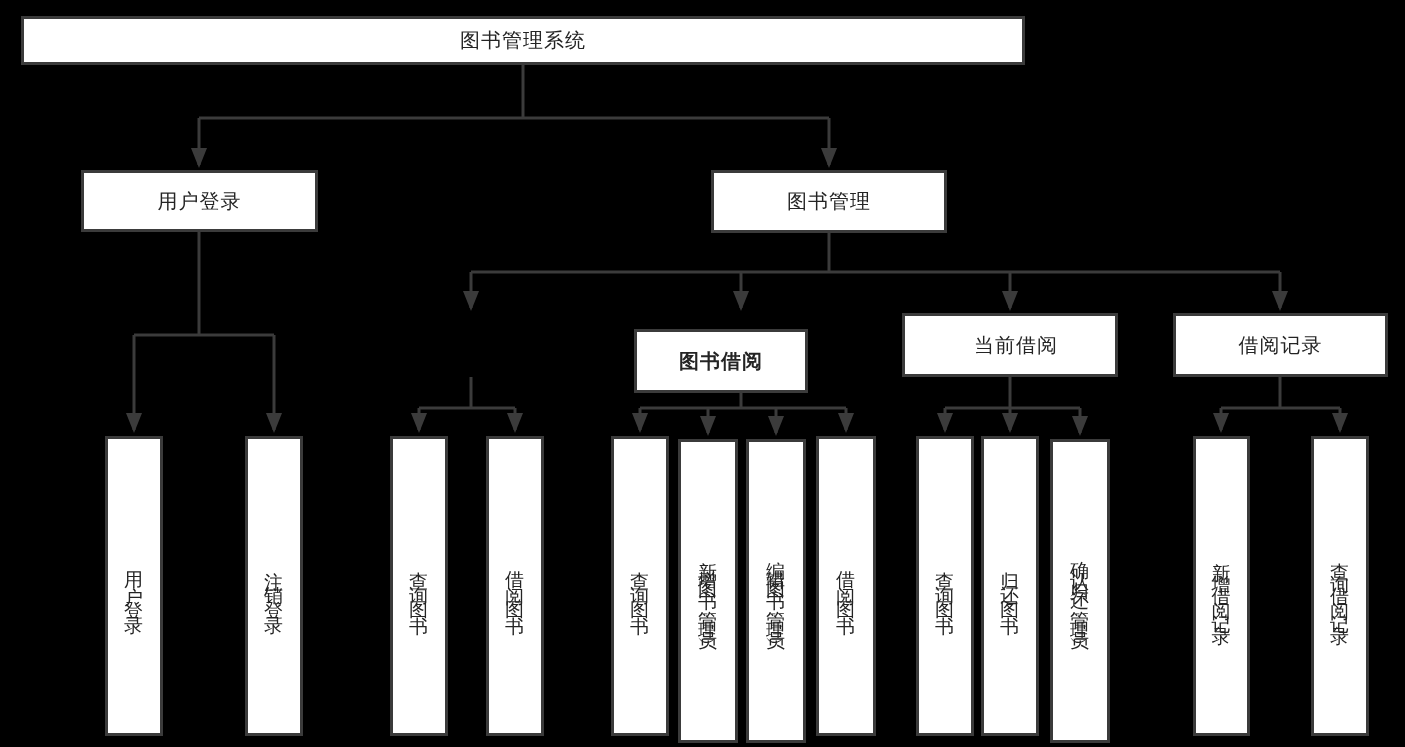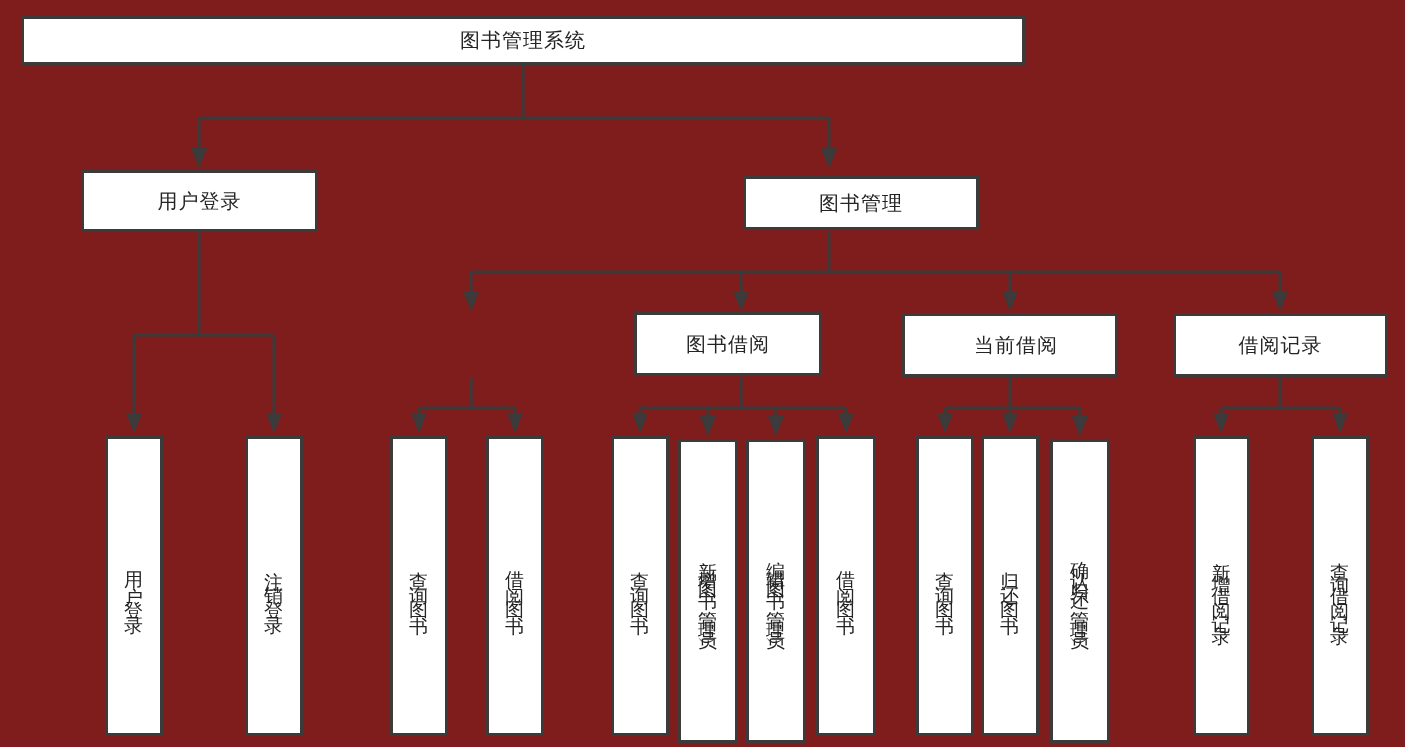--- a/index.html
+++ b/index.html
@@ -5,21 +5,21 @@
   html, body {
     margin: 0;
     padding: 0;
     background: #ffffff;
     font-family: "Liberation Sans", sans-serif;
   }
   .stage {
     position: relative;
     width: 1405px;
     height: 747px;
-    background: #7f1d1d;
+    background: #000000;
     overflow: hidden;
   }
   .connectors {
     position: absolute;
     left: 0;
     top: 0;
     width: 1405px;
     height: 747px;
   }
   .node {
@@ -108,23 +108,23 @@
       <path d="M1280 377 V408"></path>
       <path d="M1221 408 H1340"></path>
       <path d="M1221 408 V430" marker-end="url(#ah)"></path>
       <path d="M1340 408 V430" marker-end="url(#ah)"></path>
     </g>
   </svg>
 
   <div class="node hbox" style="left:21px; top:16px; width:1004px; height:49px;">图书管理系统</div>
 
   <div class="node hbox" style="left:81px; top:170px; width:237px; height:62px;">用户登录</div>
-  <div class="node hbox" style="left:711px; top:176px; width:236px; height:54px;margin-left:32px;">图书管理</div>
+  <div class="node hbox" style="left:711px; top:170px; width:236px; height:63px;">图书管理</div>
 
-  <div class="node hbox" style="left:634px; top:312px; width:188px; height:64px;">图书借阅</div>
+  <div class="node hbox" style="left:634px; top:329px; width:174px; height:64px;font-weight:bold;">图书借阅</div>
   <div class="node hbox" style="left:902px; top:313px; width:216px; height:64px;padding-left:12px;">当前借阅</div>
   <div class="node hbox" style="left:1173px; top:313px; width:215px; height:64px;">借阅记录</div>
 
   <div class="node vbox" style="left:105px; top:436px; width:58px; height:300px;">
     <span>用户登录</span>
   </div>
   <div class="node vbox" style="left:245px; top:436px; width:58px; height:300px;">
     <span>注销登录</span>
   </div>
 

